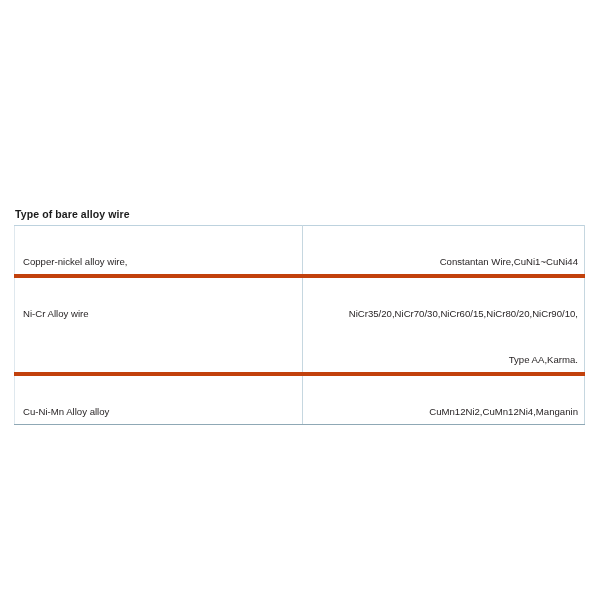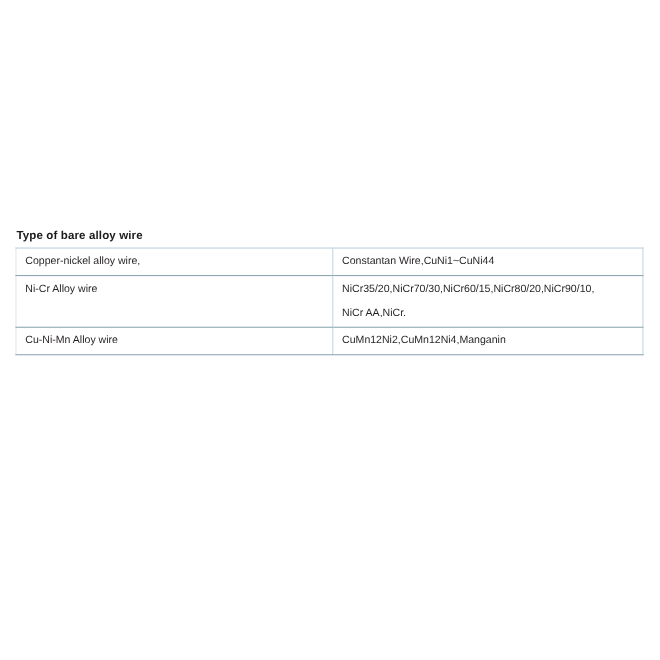--- a/index.html
+++ b/index.html
@@ -61,33 +61,34 @@
 
   
   col.col-left  { width: 288px; }
   col.col-right { width: 282px; }
 
   
   .cell-in {
     padding-left: 8px;
     padding-right: 6px;
   }
-  .line { display: block; white-space: nowrap; }
+  .line { display: block; white-space: nowrap; margin-top: 24px; }
 
   
   .alloy-table tr.data-row > td {
-    border-top: 1px solid #c2410c;
+    border-top: 4px solid #c2410c;
     border-bottom: 1px solid #8fa8b5;
   }
   .alloy-table tr.data-row > td.c-left {
     border-left: 1px solid #dfe8ee;
     border-right: 1px solid #c6d7e0;
   }
   .alloy-table tr.data-row > td.c-right {
     border-right: 1px solid #c6d7e0;
+    text-align: right;
   }
 
   
   .alloy-table tr.row-first > td {
     border-top: 1px solid #bdd2de;
   }
 
   
   .alloy-table tr.footer-row > td {
     border-top: 1px solid #8fa8b5;
@@ -128,28 +129,28 @@
             <span class="cell-in line">Constantan Wire,CuNi1~CuNi44</span>
           </td>
         </tr>
 
         <tr class="data-row h-2">
           <td class="c-left two-line">
             <span class="cell-in line">Ni-Cr Alloy wire</span>
           </td>
           <td class="c-right two-line">
             <span class="cell-in line">NiCr35/20,NiCr70/30,NiCr60/15,NiCr80/20,NiCr90/10,</span>
-            <span class="cell-in line">NiCr AA,NiCr.</span>
+            <span class="cell-in line">Type AA,Karma.</span>
           </td>
         </tr>
 
 
         <tr class="data-row h-1">
           <td class="c-left">
-            <span class="cell-in line">Cu-Ni-Mn Alloy wire</span>
+            <span class="cell-in line">Cu-Ni-Mn Alloy alloy</span>
           </td>
           <td class="c-right">
             <span class="cell-in line">CuMn12Ni2,CuMn12Ni4,Manganin</span>
           </td>
         </tr>
 
 
       </tbody>
     </table>
 

